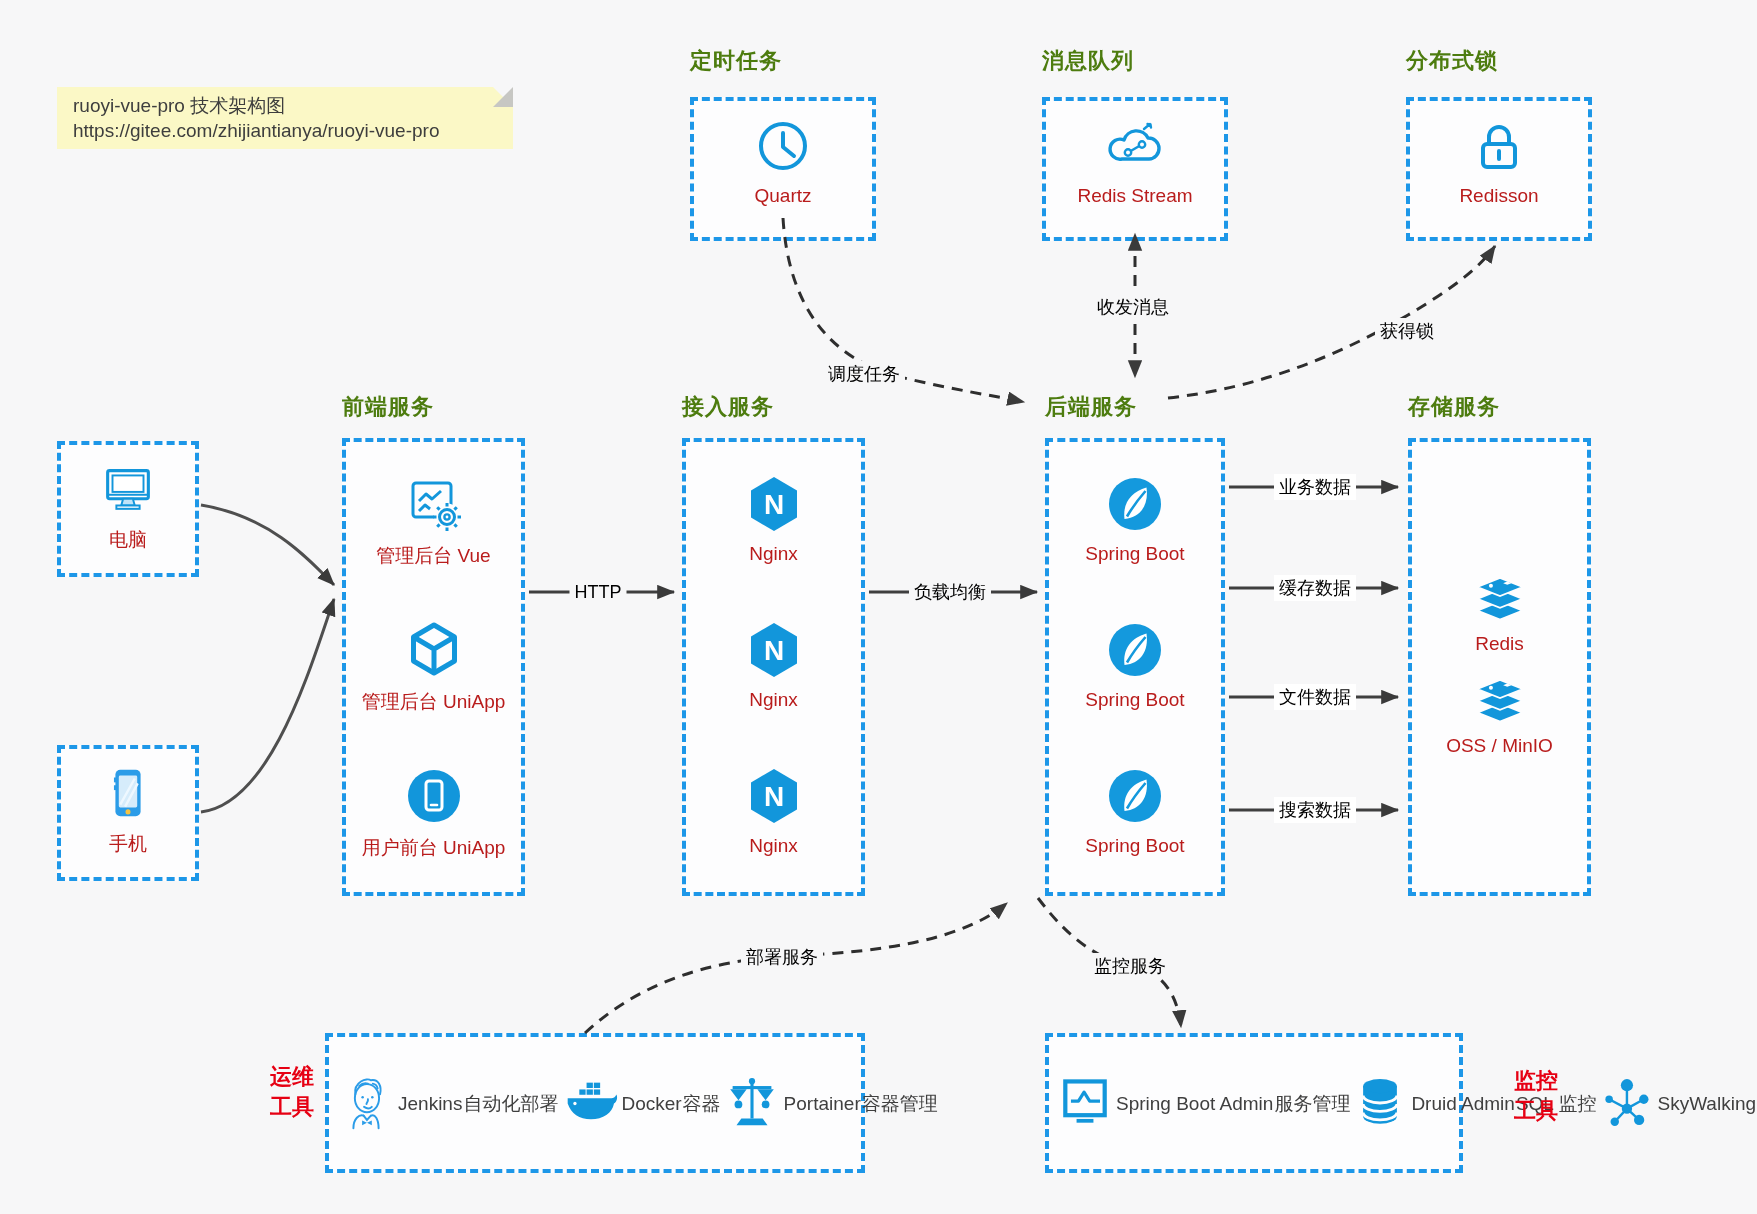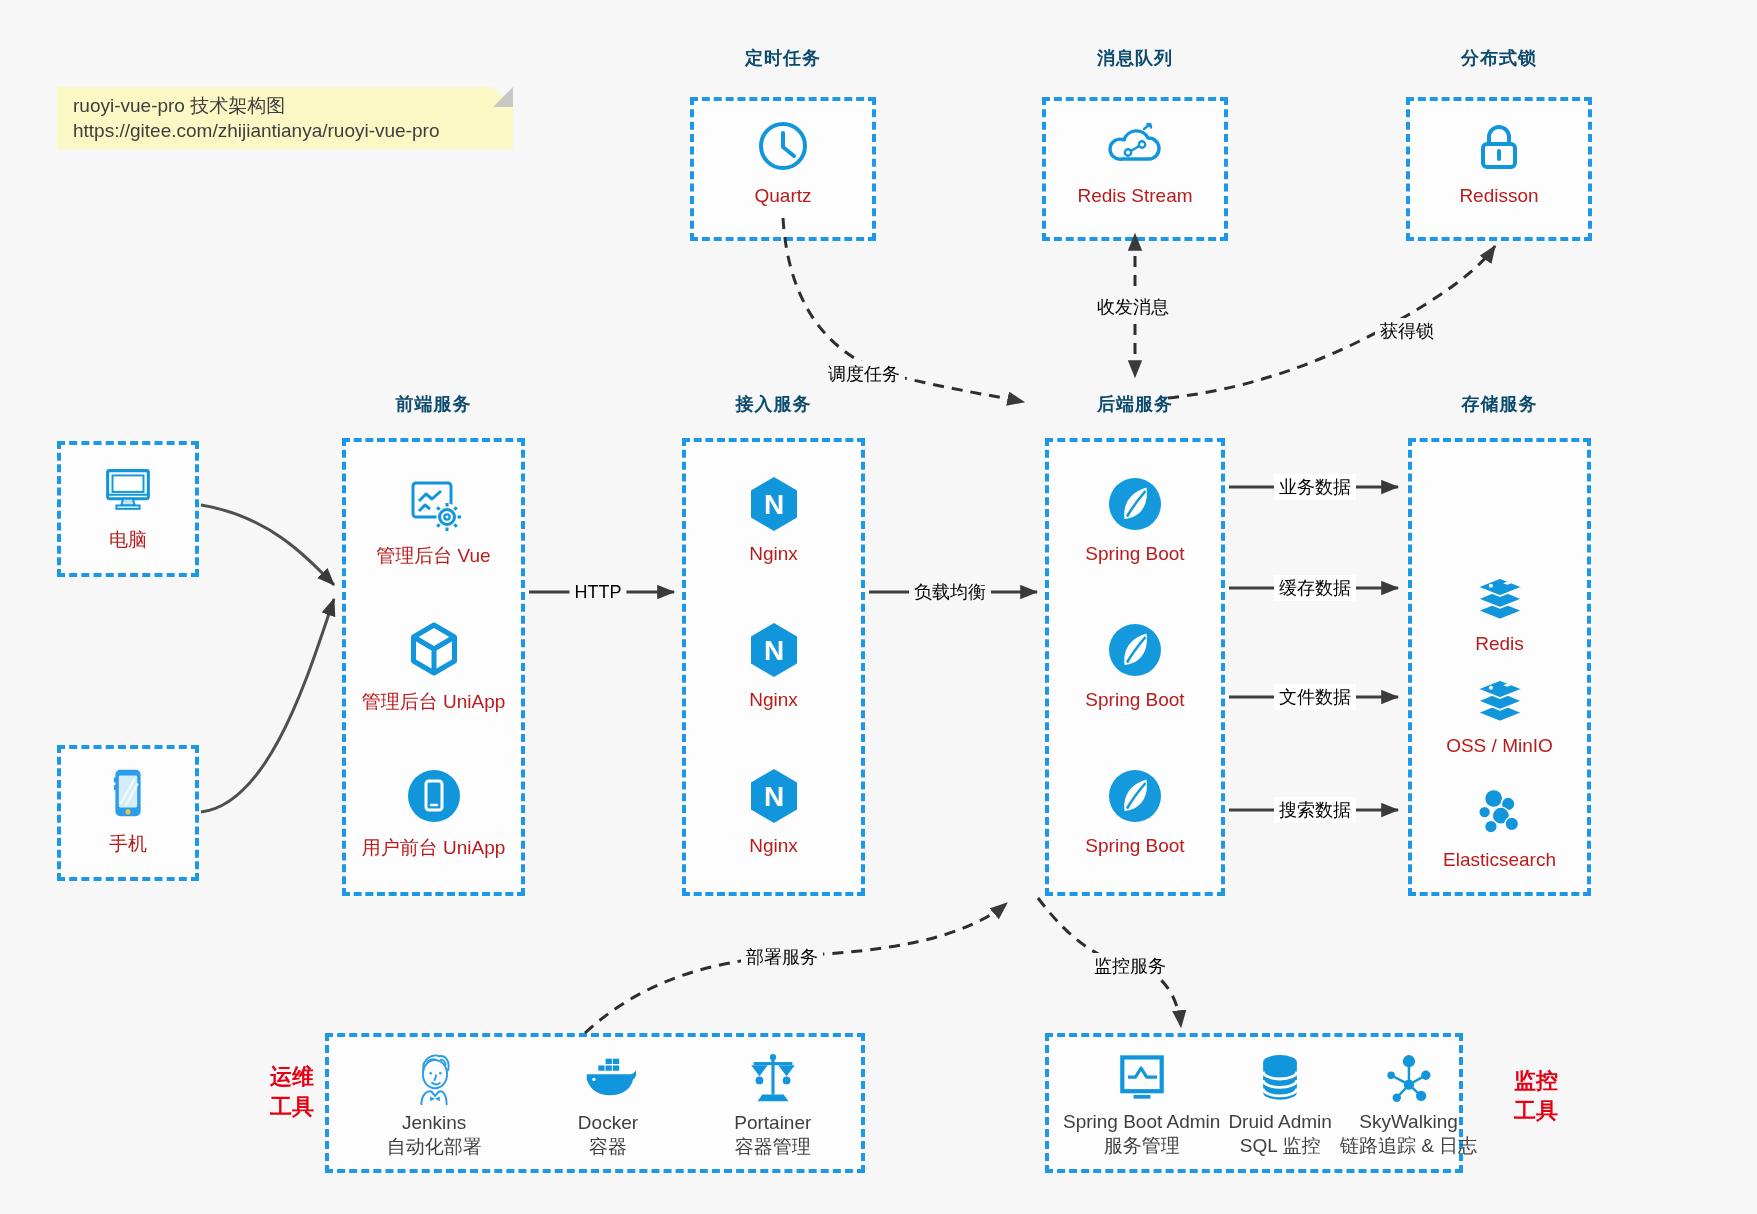--- a/index.html
+++ b/index.html
@@ -1,32 +1,32 @@
 <!DOCTYPE html>
 <html><head>
 <meta charset="utf-8">
 <style>
   html,body{margin:0;padding:0;background:#f7f7f8;}
   .canvas{position:relative;width:1757px;height:1214px;background:#f7f7f8;
           font-family:"Liberation Sans",sans-serif;overflow:hidden;}
   .wires{position:absolute;left:0;top:0;z-index:4;pointer-events:none;}
   .dashed-box{position:absolute;border:4px dashed #1d97e8;background:#fdfdfe;box-sizing:border-box;z-index:2;}
-  .group-title{position:absolute;color:#0c4a6e;font-size:18px;font-weight:bold;text-align:center;
+  .group-title{position:absolute;color:#4d7c0f;font-size:22px;font-weight:bold;
                letter-spacing:1px;z-index:3;}
   .node-label{font-size:19px;color:#b91c1c;white-space:nowrap;}
   .icon{display:flex;align-items:center;justify-content:center;}
   .icon svg{display:block;}
   .top-box,.client-box{display:flex;flex-direction:column;align-items:center;justify-content:flex-start;}
   .top-box .icon,.client-box .icon{margin-top:13px;}
   .top-box .node-label,.client-box .node-label{margin-top:7px;}
   .col-item{position:absolute;left:0;right:0;display:flex;flex-direction:column;align-items:center;gap:7px;}
   .r1{top:30px}.r2{top:176px}.r3{top:322px}
   .s1{top:24px}.s2{top:126px}.s3{top:228px}.s4{top:342px}
   .tool-box{display:flex;flex-direction:row;justify-content:space-around;align-items:center;padding:4px 6px;}
-  .tool-item{display:flex;flex-direction:column;align-items:center;gap:1px;margin-left:8px;}
+  .tool-item{display:flex;flex-direction:row;align-items:center;gap:1px;}
   .tool-label{font-size:19px;color:#3f3f3f;line-height:23px;text-align:center;white-space:nowrap;}
   .side-label{position:absolute;color:#e60013;font-size:22px;font-weight:bold;line-height:30px;
               text-align:right;width:60px;z-index:3;}
   .edge-label{position:absolute;transform:translate(-50%,-50%);font-size:18px;color:#000000;
               background:#f7f7f8;padding:1px 5px;z-index:6;white-space:nowrap;}
   .edge-label.on-white{background:#ffffff;}
   .note{position:absolute;left:57px;top:87px;width:456px;height:62px;background:#fbf8c6;z-index:2;
         padding:6px 0 0 16px;box-sizing:border-box;font-size:19px;line-height:25px;color:#3e3e3e;
         clip-path:polygon(0 0,calc(100% - 20px) 0,100% 20px,100% 100%,0 100%);}
   .note-fold{position:absolute;left:493px;top:87px;width:0;height:0;z-index:3;
@@ -258,35 +258,20 @@
         <svg width="58" height="58" viewBox="0 0 64 64">
           <path d="M32,37 L57,47 L32,57 L7,47 Z" fill="#1296db" stroke="#fdfdfe" stroke-width="2"></path>
           <path d="M32,24 L57,34 L32,44 L7,34 Z" fill="#1296db" stroke="#fdfdfe" stroke-width="2"></path>
           <path d="M32,11 L57,21 L32,31 L7,21 Z" fill="#1296db" stroke="#fdfdfe" stroke-width="2"></path>
           <circle cx="22" cy="19.5" r="2.2" fill="#ffffff"></circle>
           <path d="M40,15 l4.5,1.8 l-4.5,1.8 l-4.5,-1.8 z" fill="#ffffff"></path>
         </svg>
       </div>
       <div class="node-label">OSS / MinIO</div>
     </div>
-    <div class="col-item s4">
-      <div class="icon">
-        <svg width="58" height="58" viewBox="0 0 64 64">
-          <g fill="#1296db" stroke="#fdfdfe" stroke-width="1.6">
-            <circle cx="25" cy="16" r="10"></circle>
-            <circle cx="41" cy="22" r="7.5"></circle>
-            <circle cx="15" cy="31" r="6.5"></circle>
-            <circle cx="33" cy="35" r="9.5"></circle>
-            <circle cx="22" cy="47" r="7"></circle>
-            <circle cx="45" cy="44" r="7.5"></circle>
-          </g>
-        </svg>
-      </div>
-      <div class="node-label">Elasticsearch</div>
-    </div>
   </div>
 
   <div class="side-label" style="left:254px;top:1062px">
     <div>运维</div>
     <div>工具</div>
   </div>
   <div class="dashed-box tool-box" style="left:325px;top:1033px;width:540px;height:140px">
     <div class="tool-item">
       <div class="icon">
         <svg width="62" height="62" viewBox="0 0 64 64">

